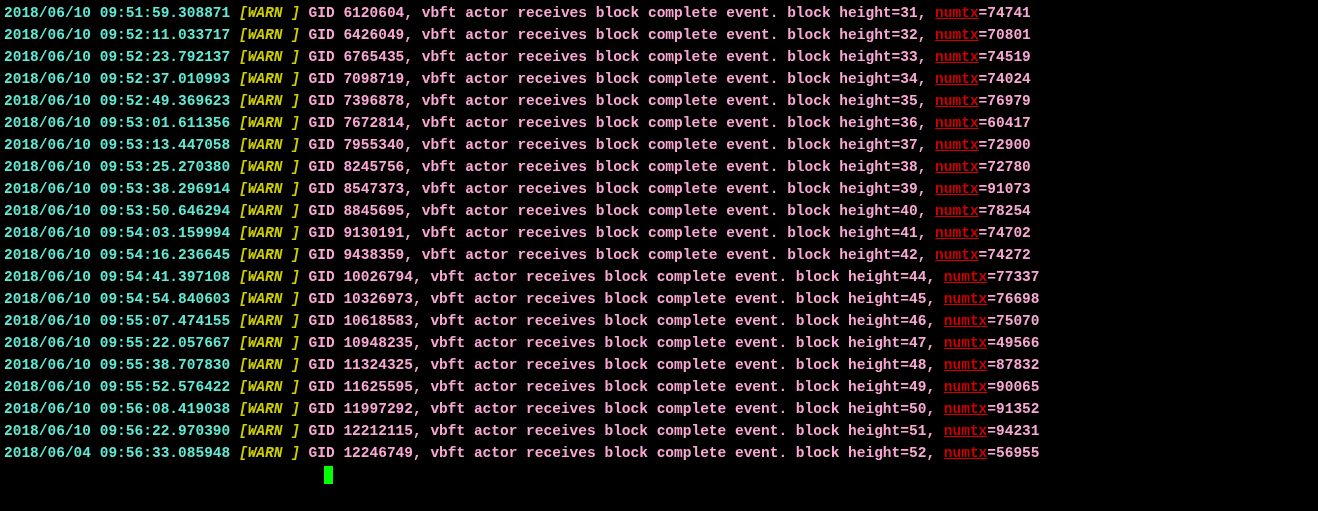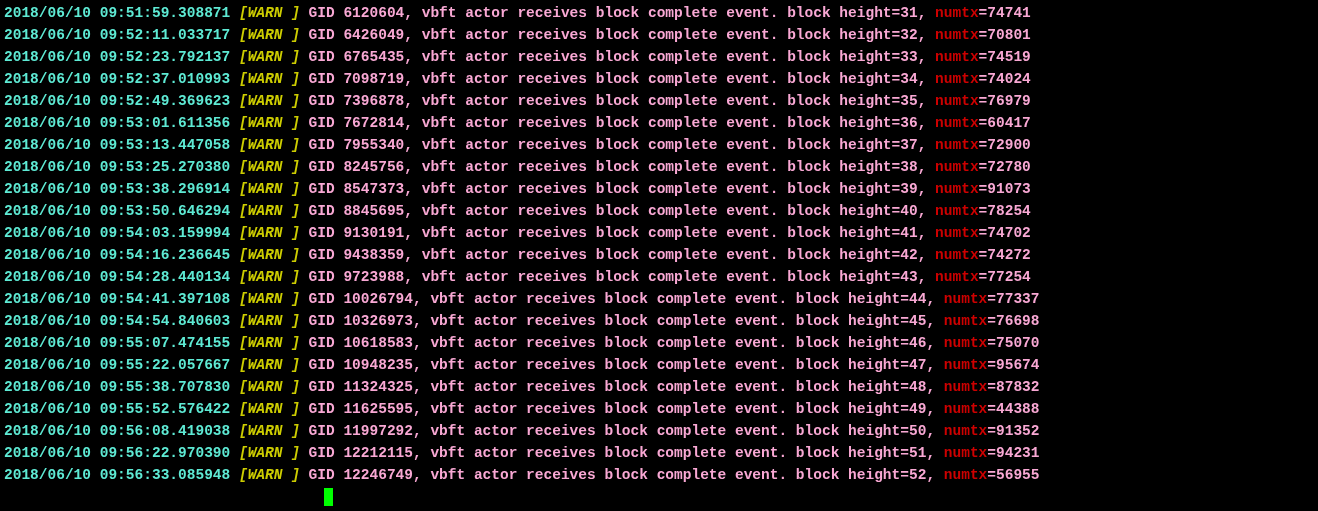--- a/index.html
+++ b/index.html
@@ -25,20 +25,21 @@
     }
     .level {
       color: #cdcd00;
       font-style: italic;
     }
     .msg {
       color: #f9a8d4;
     }
     .numtx-label {
       color: #cd0000;
+      text-decoration: underline;
     }
     .cursor {
       display: inline-block;
       width: 9px;
       height: 18px;
       background-color: #00ff00;
       vertical-align: middle;
       margin-left: 320px;
     }
   </style>
@@ -51,24 +52,23 @@
     <div class="log-line"><span class="timestamp">2018/06/10 09:52:23.792137</span> <span class="level">[WARN ]</span><span class="msg"> GID 6765435, vbft actor receives block complete event. block height=33, </span><span class="numtx-label">numtx</span><span class="msg">=74519</span></div>
     <div class="log-line"><span class="timestamp">2018/06/10 09:52:37.010993</span> <span class="level">[WARN ]</span><span class="msg"> GID 7098719, vbft actor receives block complete event. block height=34, </span><span class="numtx-label">numtx</span><span class="msg">=74024</span></div>
     <div class="log-line"><span class="timestamp">2018/06/10 09:52:49.369623</span> <span class="level">[WARN ]</span><span class="msg"> GID 7396878, vbft actor receives block complete event. block height=35, </span><span class="numtx-label">numtx</span><span class="msg">=76979</span></div>
     <div class="log-line"><span class="timestamp">2018/06/10 09:53:01.611356</span> <span class="level">[WARN ]</span><span class="msg"> GID 7672814, vbft actor receives block complete event. block height=36, </span><span class="numtx-label">numtx</span><span class="msg">=60417</span></div>
     <div class="log-line"><span class="timestamp">2018/06/10 09:53:13.447058</span> <span class="level">[WARN ]</span><span class="msg"> GID 7955340, vbft actor receives block complete event. block height=37, </span><span class="numtx-label">numtx</span><span class="msg">=72900</span></div>
     <div class="log-line"><span class="timestamp">2018/06/10 09:53:25.270380</span> <span class="level">[WARN ]</span><span class="msg"> GID 8245756, vbft actor receives block complete event. block height=38, </span><span class="numtx-label">numtx</span><span class="msg">=72780</span></div>
     <div class="log-line"><span class="timestamp">2018/06/10 09:53:38.296914</span> <span class="level">[WARN ]</span><span class="msg"> GID 8547373, vbft actor receives block complete event. block height=39, </span><span class="numtx-label">numtx</span><span class="msg">=91073</span></div>
     <div class="log-line"><span class="timestamp">2018/06/10 09:53:50.646294</span> <span class="level">[WARN ]</span><span class="msg"> GID 8845695, vbft actor receives block complete event. block height=40, </span><span class="numtx-label">numtx</span><span class="msg">=78254</span></div>
     <div class="log-line"><span class="timestamp">2018/06/10 09:54:03.159994</span> <span class="level">[WARN ]</span><span class="msg"> GID 9130191, vbft actor receives block complete event. block height=41, </span><span class="numtx-label">numtx</span><span class="msg">=74702</span></div>
     <div class="log-line"><span class="timestamp">2018/06/10 09:54:16.236645</span> <span class="level">[WARN ]</span><span class="msg"> GID 9438359, vbft actor receives block complete event. block height=42, </span><span class="numtx-label">numtx</span><span class="msg">=74272</span></div>
-    <div class="log-line"><span class="timestamp">2018/06/10 09:54:28.440134</span> <span class="level">[WARN ]</span><span class="msg"> GID 9723988, vbft actor receives block complete event. block height=43, </span><span class="numtx-label">numtx</span><span class="msg">=77254</span></div>
     <div class="log-line"><span class="timestamp">2018/06/10 09:54:41.397108</span> <span class="level">[WARN ]</span><span class="msg"> GID 10026794, vbft actor receives block complete event. block height=44, </span><span class="numtx-label">numtx</span><span class="msg">=77337</span></div>
     <div class="log-line"><span class="timestamp">2018/06/10 09:54:54.840603</span> <span class="level">[WARN ]</span><span class="msg"> GID 10326973, vbft actor receives block complete event. block height=45, </span><span class="numtx-label">numtx</span><span class="msg">=76698</span></div>
     <div class="log-line"><span class="timestamp">2018/06/10 09:55:07.474155</span> <span class="level">[WARN ]</span><span class="msg"> GID 10618583, vbft actor receives block complete event. block height=46, </span><span class="numtx-label">numtx</span><span class="msg">=75070</span></div>
-    <div class="log-line"><span class="timestamp">2018/06/10 09:55:22.057667</span> <span class="level">[WARN ]</span><span class="msg"> GID 10948235, vbft actor receives block complete event. block height=47, </span><span class="numtx-label">numtx</span><span class="msg">=95674</span></div>
+    <div class="log-line"><span class="timestamp">2018/06/10 09:55:22.057667</span> <span class="level">[WARN ]</span><span class="msg"> GID 10948235, vbft actor receives block complete event. block height=47, </span><span class="numtx-label">numtx</span><span class="msg">=49566</span></div>
     <div class="log-line"><span class="timestamp">2018/06/10 09:55:38.707830</span> <span class="level">[WARN ]</span><span class="msg"> GID 11324325, vbft actor receives block complete event. block height=48, </span><span class="numtx-label">numtx</span><span class="msg">=87832</span></div>
-    <div class="log-line"><span class="timestamp">2018/06/10 09:55:52.576422</span> <span class="level">[WARN ]</span><span class="msg"> GID 11625595, vbft actor receives block complete event. block height=49, </span><span class="numtx-label">numtx</span><span class="msg">=44388</span></div>
+    <div class="log-line"><span class="timestamp">2018/06/10 09:55:52.576422</span> <span class="level">[WARN ]</span><span class="msg"> GID 11625595, vbft actor receives block complete event. block height=49, </span><span class="numtx-label">numtx</span><span class="msg">=90065</span></div>
     <div class="log-line"><span class="timestamp">2018/06/10 09:56:08.419038</span> <span class="level">[WARN ]</span><span class="msg"> GID 11997292, vbft actor receives block complete event. block height=50, </span><span class="numtx-label">numtx</span><span class="msg">=91352</span></div>
     <div class="log-line"><span class="timestamp">2018/06/10 09:56:22.970390</span> <span class="level">[WARN ]</span><span class="msg"> GID 12212115, vbft actor receives block complete event. block height=51, </span><span class="numtx-label">numtx</span><span class="msg">=94231</span></div>
-    <div class="log-line"><span class="timestamp">2018/06/10 09:56:33.085948</span> <span class="level">[WARN ]</span><span class="msg"> GID 12246749, vbft actor receives block complete event. block height=52, </span><span class="numtx-label">numtx</span><span class="msg">=56955</span></div>
+    <div class="log-line"><span class="timestamp">2018/06/04 09:56:33.085948</span> <span class="level">[WARN ]</span><span class="msg"> GID 12246749, vbft actor receives block complete event. block height=52, </span><span class="numtx-label">numtx</span><span class="msg">=56955</span></div>
   </div>
 <div><span class="cursor"></span></div>
 
 </body></html>

